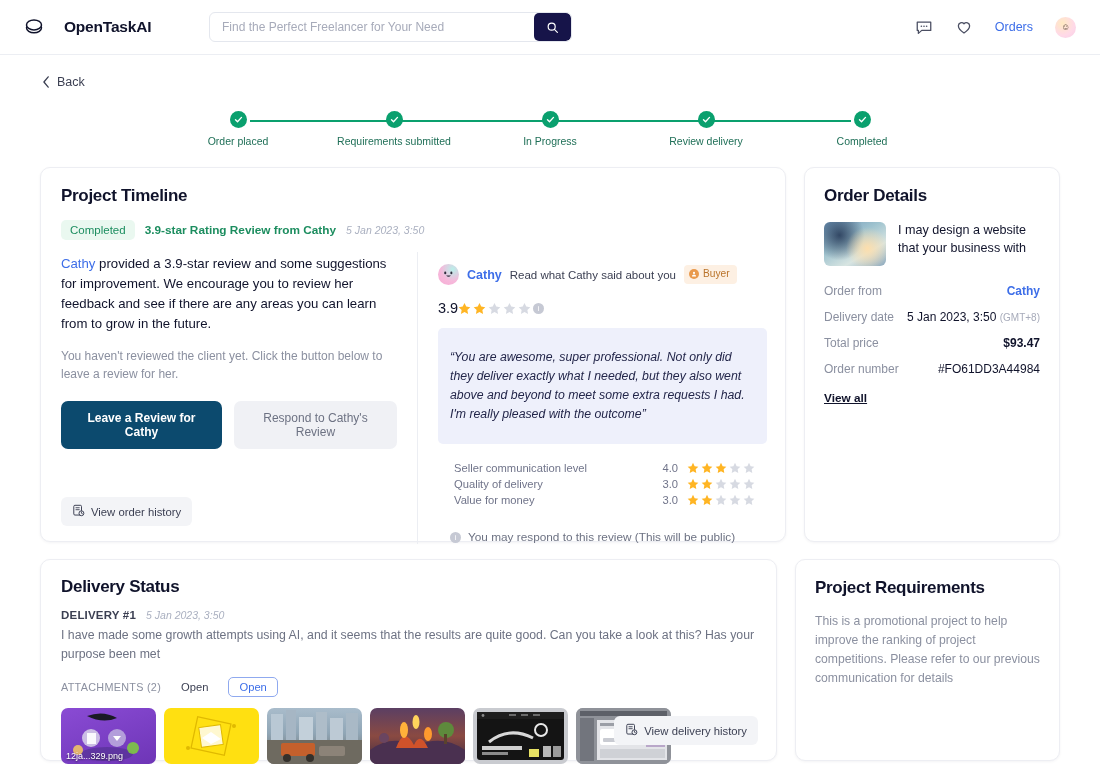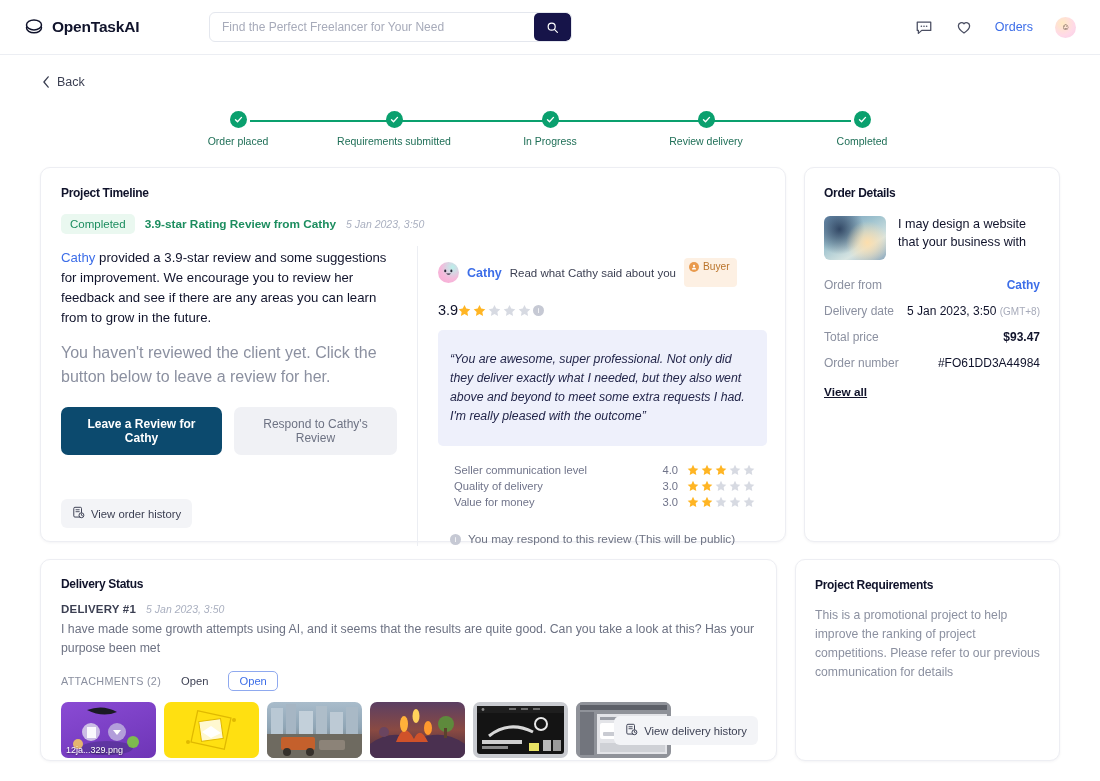--- a/index.html
+++ b/index.html
@@ -12,21 +12,21 @@
   }
 
   
   .header {
     height: 55px;
     display: flex; align-items: center;
     padding: 0 24px;
     border-bottom: 1px solid #eceef3;
     background: #fff;
   }
-  .brand { display: flex; align-items: center; gap: 8px; width: 150px; }
+  .brand { display: flex; align-items: center; gap: 20px; width: 150px; }
   .brand-mark { width: 20px; height: 20px; }
   .brand-name { font-size: 15.5px; font-weight: 700; letter-spacing: -.2px; color: #10132b; }
 
   .searchwrap {
     display: flex; align-items: center;
     margin-left: 35px;
     width: 363px; height: 30px;
     border: 1px solid #e4e7ee;
     border-radius: 6px;
     background: #fff;
@@ -101,21 +101,21 @@
   }
   .row.r1 { margin-top: 20px; }
   .row.r2 { margin-top: 17px; }
   .card {
     background: #fff;
     border: 1px solid #edeef3;
     border-radius: 10px;
     box-shadow: 0 1px 3px rgba(20,24,56,.05);
   }
   .card-title {
-    font-size: 12px; font-weight: 700; letter-spacing: -.3px; color: #10132b;
+    font-size: 17px; font-weight: 700; letter-spacing: -.3px; color: #10132b;
   }
 
   
   .timeline { flex: 1; height: 375px; display: flex; flex-direction: column; }
   .tl-head { padding: 18px 20px 0 20px; }
   .tl-meta { display: flex; align-items: center; gap: 10px; margin-top: 14px; }
   .pill-completed {
     background: #eaf8f0; color: #1c8d5f;
     font-size: 11.5px; padding: 4px 9px; border-radius: 5px;
   }
@@ -124,21 +124,21 @@
 
   .tl-body { display: flex; flex: 1; margin-top: 12px; }
   .tl-left { width: 376px; padding: 0 20px 0 20px; position: relative; }
   .tl-right { flex: 1; border-left: 1px solid #eceef3; padding: 12px 18px 0 20px; }
 
   .tl-para {
     font-size: 13.2px; line-height: 1.52; color: #10132b; margin-top: 2px;
   }
   .tl-para .nm { color: #3d6ee8; }
   .tl-sub {
-    margin-top: 13px; font-size: 16px; line-height: 1.5; color: #8b90a0;
+    margin-top: 13px; font-size: 12px; line-height: 1.5; color: #8b90a0;
   }
   .btnrow { display: flex; gap: 12px; margin-top: 18px; }
   .btn {
     border: 0; cursor: pointer; border-radius: 7px;
     font-family: "Liberation Sans", sans-serif;
     font-size: 12px; font-weight: 700;
     padding: 10px 14px;
   }
   .btn-primary { background: #0c4a6e; color: #fff; }
   .btn-ghost { background: #f0f1f5; color: #6d7283; font-weight: 400; }
@@ -158,21 +158,21 @@
     width: 21px; height: 21px; border-radius: 50%;
     background: radial-gradient(circle at 70% 25%, #b9f0ea 0%, #f6b9db 55%, #f7aad4 100%);
     display: flex; align-items: center; justify-content: center;
     flex: none;
   }
   .rv-name { font-size: 12.5px; font-weight: 700; color: #3d6ee8; }
   .rv-sub { font-size: 11.5px; color: #3b3f52; }
   .badge-buyer {
     display: inline-flex; align-items: center; gap: 4px;
     background: #fdf0e3; color: #b9732a;
-    font-size: 10.2px; padding: 3px 7px 15px 5px; border-radius: 4px;
+    font-size: 10.2px; padding: 3px 7px 5px 5px; border-radius: 4px;
   }
   .badge-dot {
     width: 10px; height: 10px; border-radius: 50%;
     background: #e99a4d; display: flex; align-items: center; justify-content: center;
   }
 
   .rating-row { display: flex; align-items: center; margin-top: 15px; }
   .rating-num { font-size: 14.5px; color: #10132b; }
   .stars { display: flex; gap: 2px; }
   .star { width: 13px; height: 13px; display: block; }

